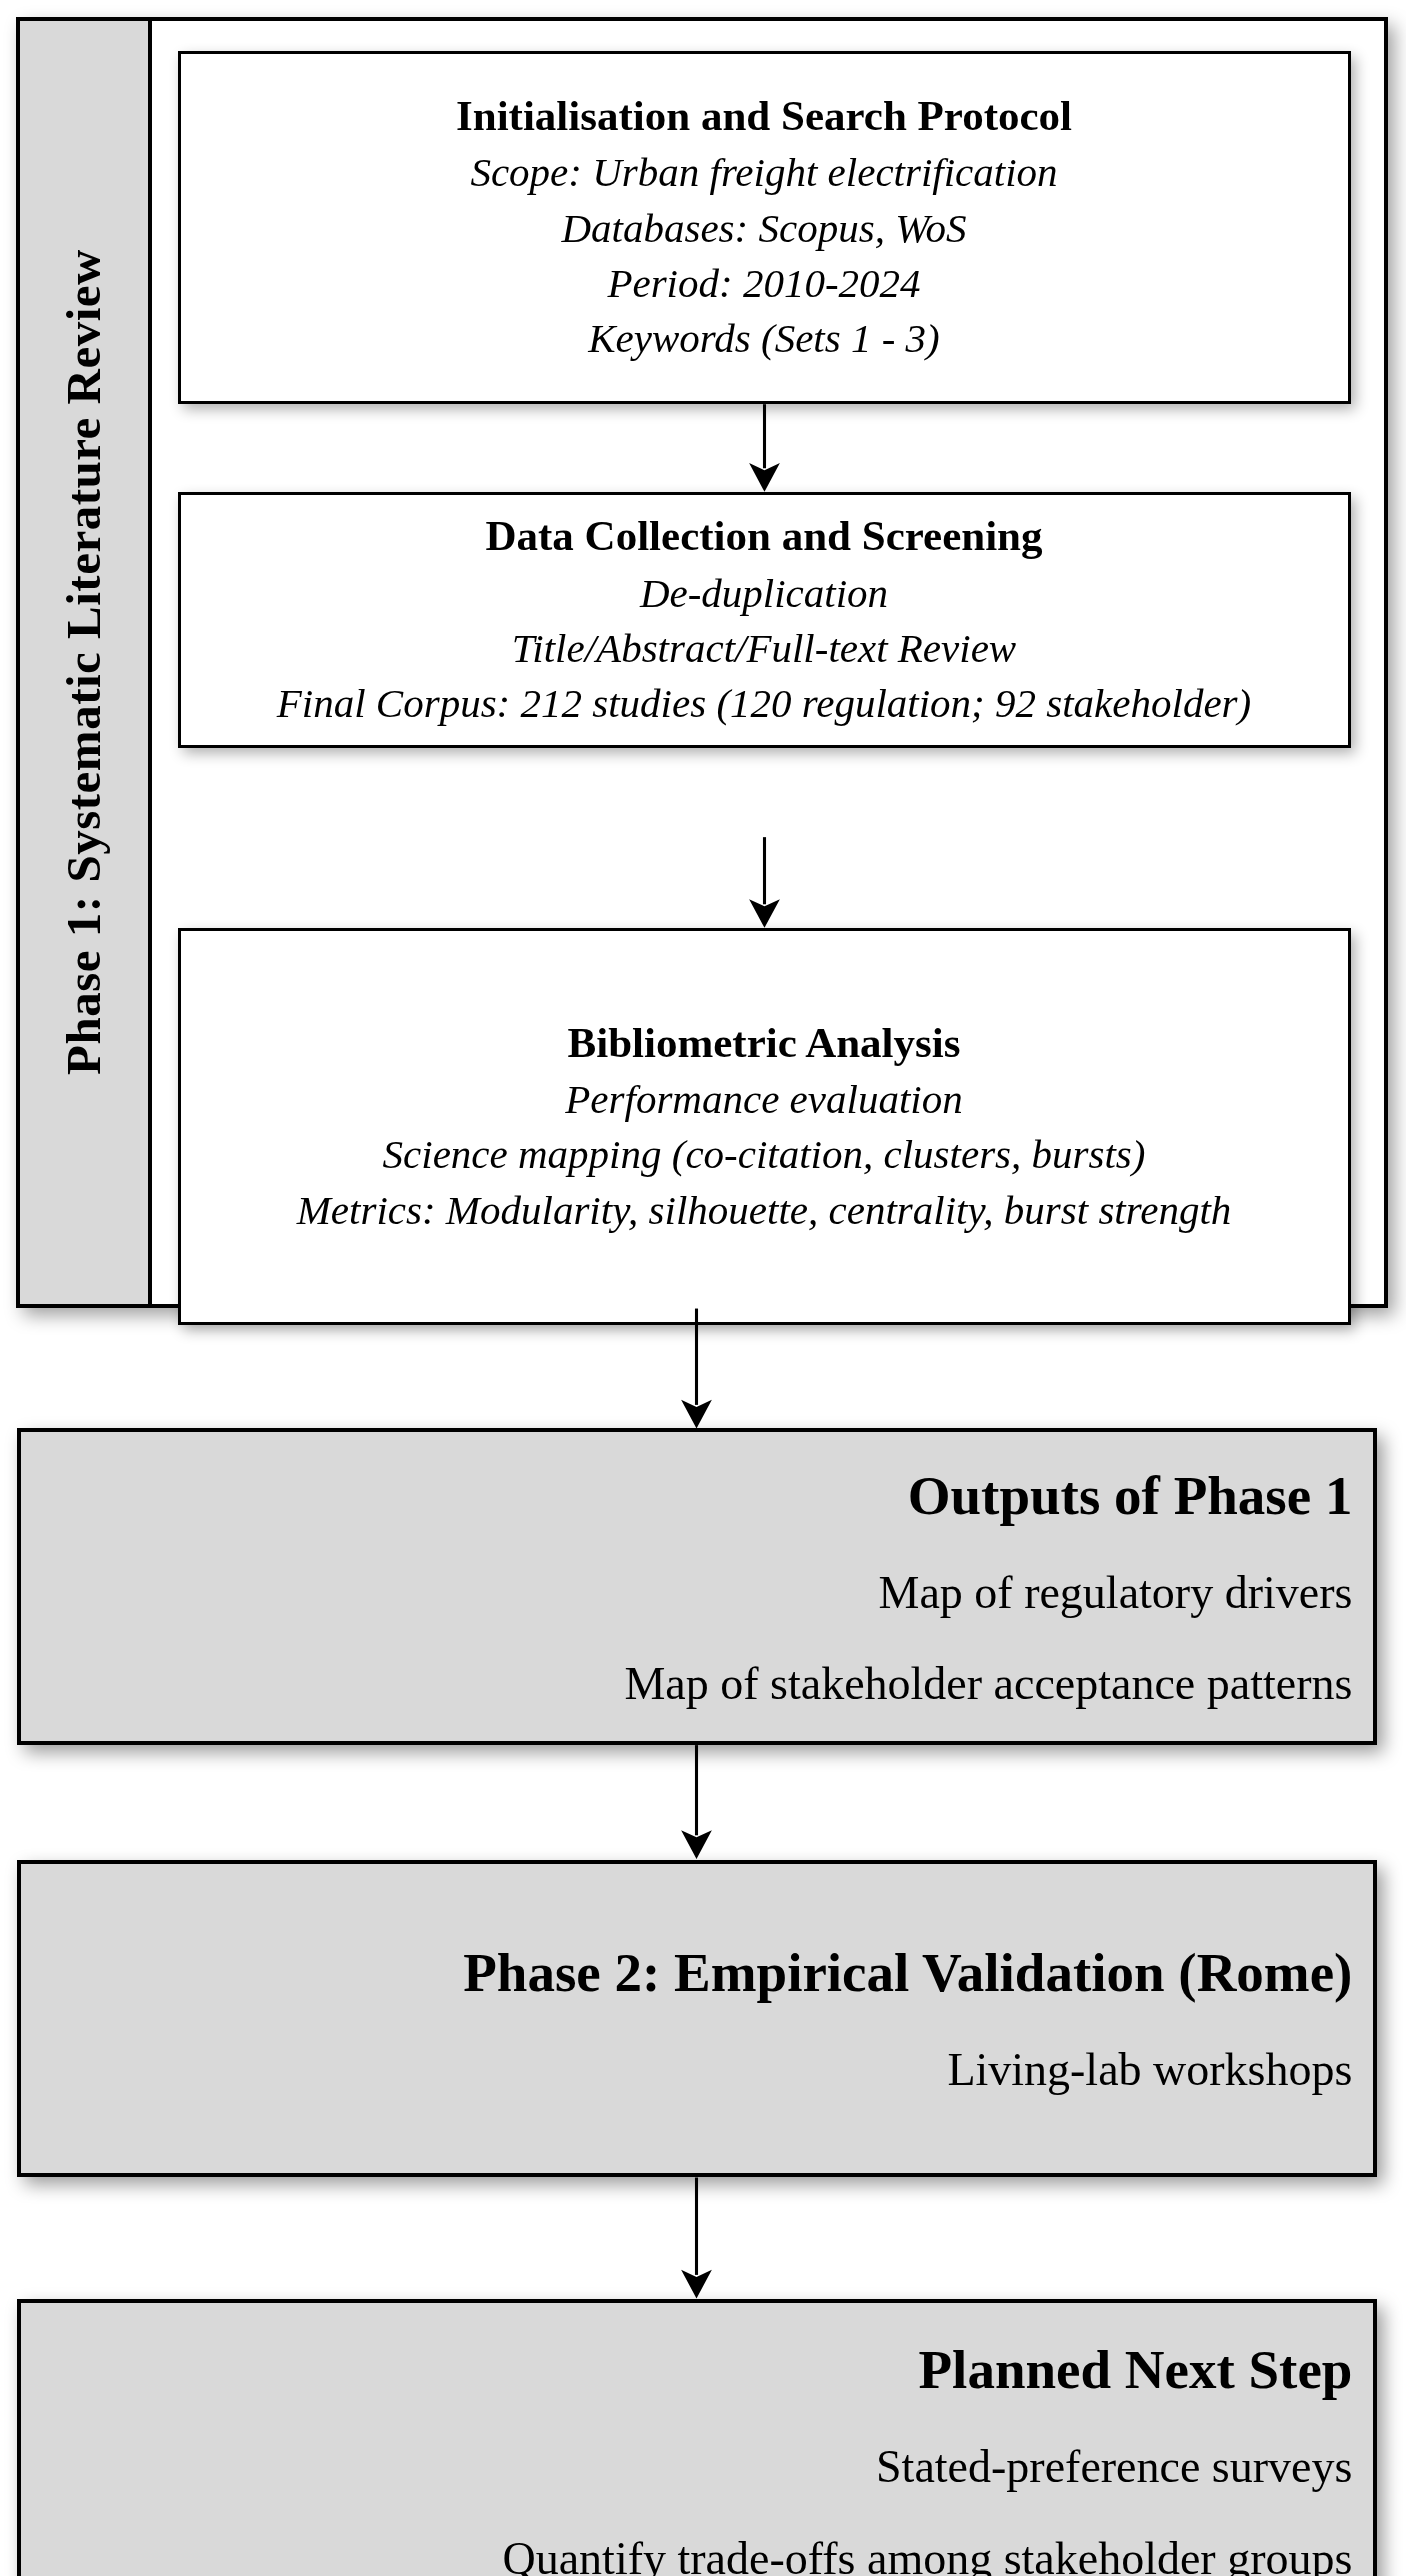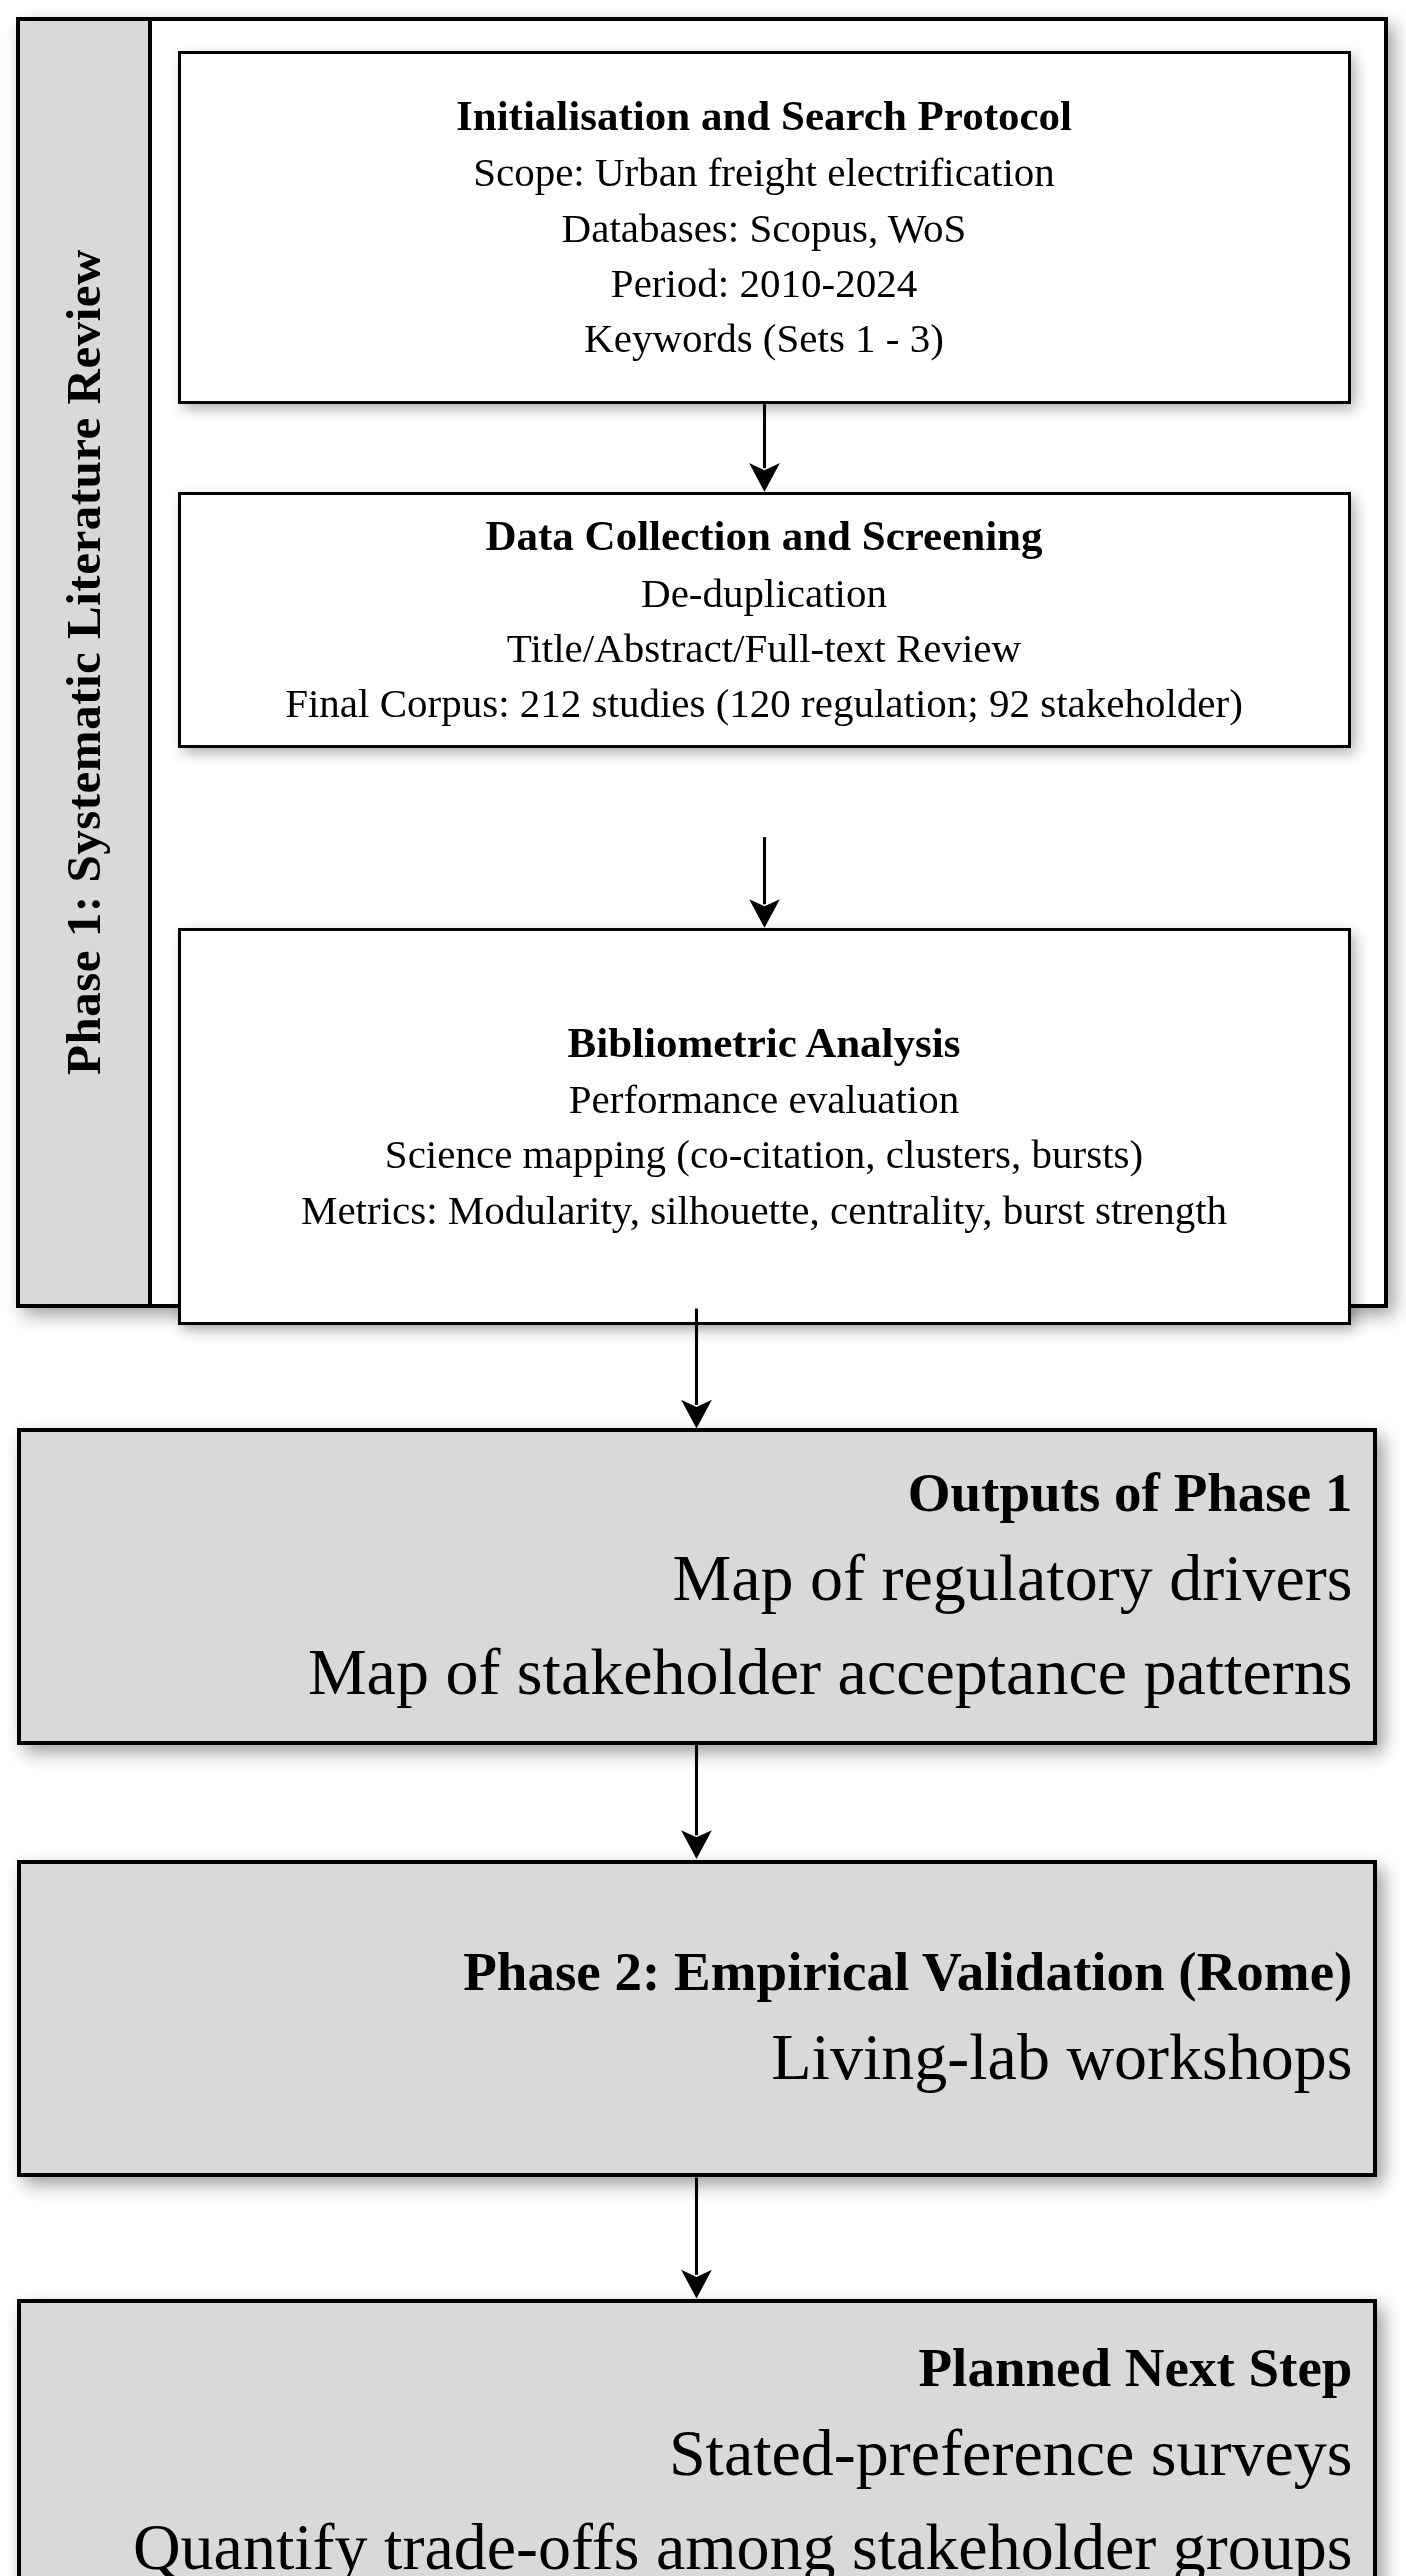--- a/index.html
+++ b/index.html
@@ -62,21 +62,21 @@
     align-items:center;
     justify-content:center;
     text-align:center;
     padding:10.3px 15.5px;
   }
   #box-init  { top:30px;   height:353px; }
   #box-data  { top:471px;  height:256px; }
   #box-biblio{ top:907px; height:397px; }
 
   .box-title{ font-size:43px; font-weight:700; line-height:1.35; }
-  .box-line { font-size:41px; line-height:1.35; }
+  .box-line { font-size:41px; line-height:1.35;font-style:italic; }
 
   
   .gray-box{
     position:absolute;
     left:17px;
     width:1360px;
     background:var(--gray);
     border:4.1px solid var(--ink);
     box-shadow:7.2px 8.2px 17.5px rgba(0,0,0,0.40);
     display:flex;
@@ -84,21 +84,21 @@
     align-items:flex-end;
     justify-content:center;
     text-align:center;
     padding:10.3px 20.6px;
   }
   #box-outputs{ top:1428px; height:317px; }
   #box-phase2 { top:1860px; height:317px; }
   #box-planned{ top:2299px; height:324px; }
 
   .gray-title{ font-size:55px; font-weight:700; line-height:1.4; }
-  .gray-line { font-size:66px;  line-height:1.42; }
+  .gray-line { font-size:46px;  line-height:1.42;margin-top:26px; }
 
   
   .flow-arrow{ position:absolute; display:block; }
 </style>
 </head>
 <body>
 
 <div id="canvas">
 
   <div class="outer-container">

